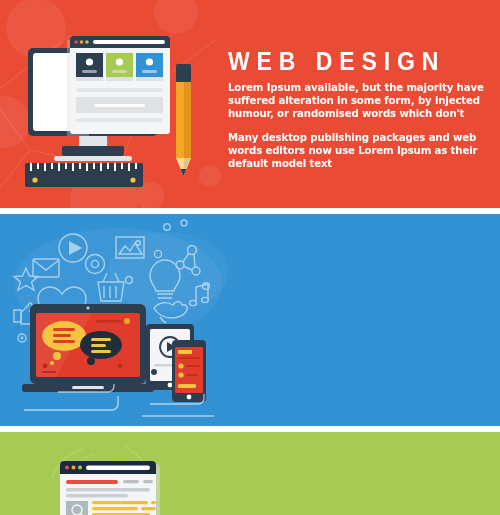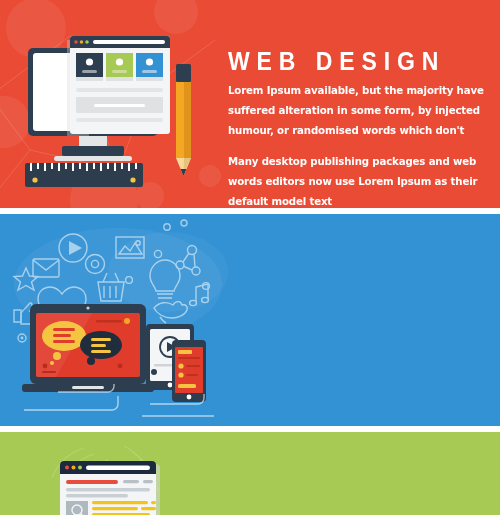--- a/index.html
+++ b/index.html
@@ -56,21 +56,21 @@
     margin: 0 0 7px 0;
     color: #ffffff;
     white-space: nowrap;
     transform: scaleX(0.92);
     transform-origin: left center;
   }
   .panel-para {
     font-family: "DejaVu Sans", sans-serif;
     font-weight: bold;
     font-size: 10.2px;
-    line-height: 20px;
+    line-height: 13px;
     margin: 0;
     color: #ffffff;
     letter-spacing: -0.15px;
   }
   .panel-para + .panel-para { margin-top: 11px; }
 
   .text-red   { top: 48px; }
 
   
   .illus {

